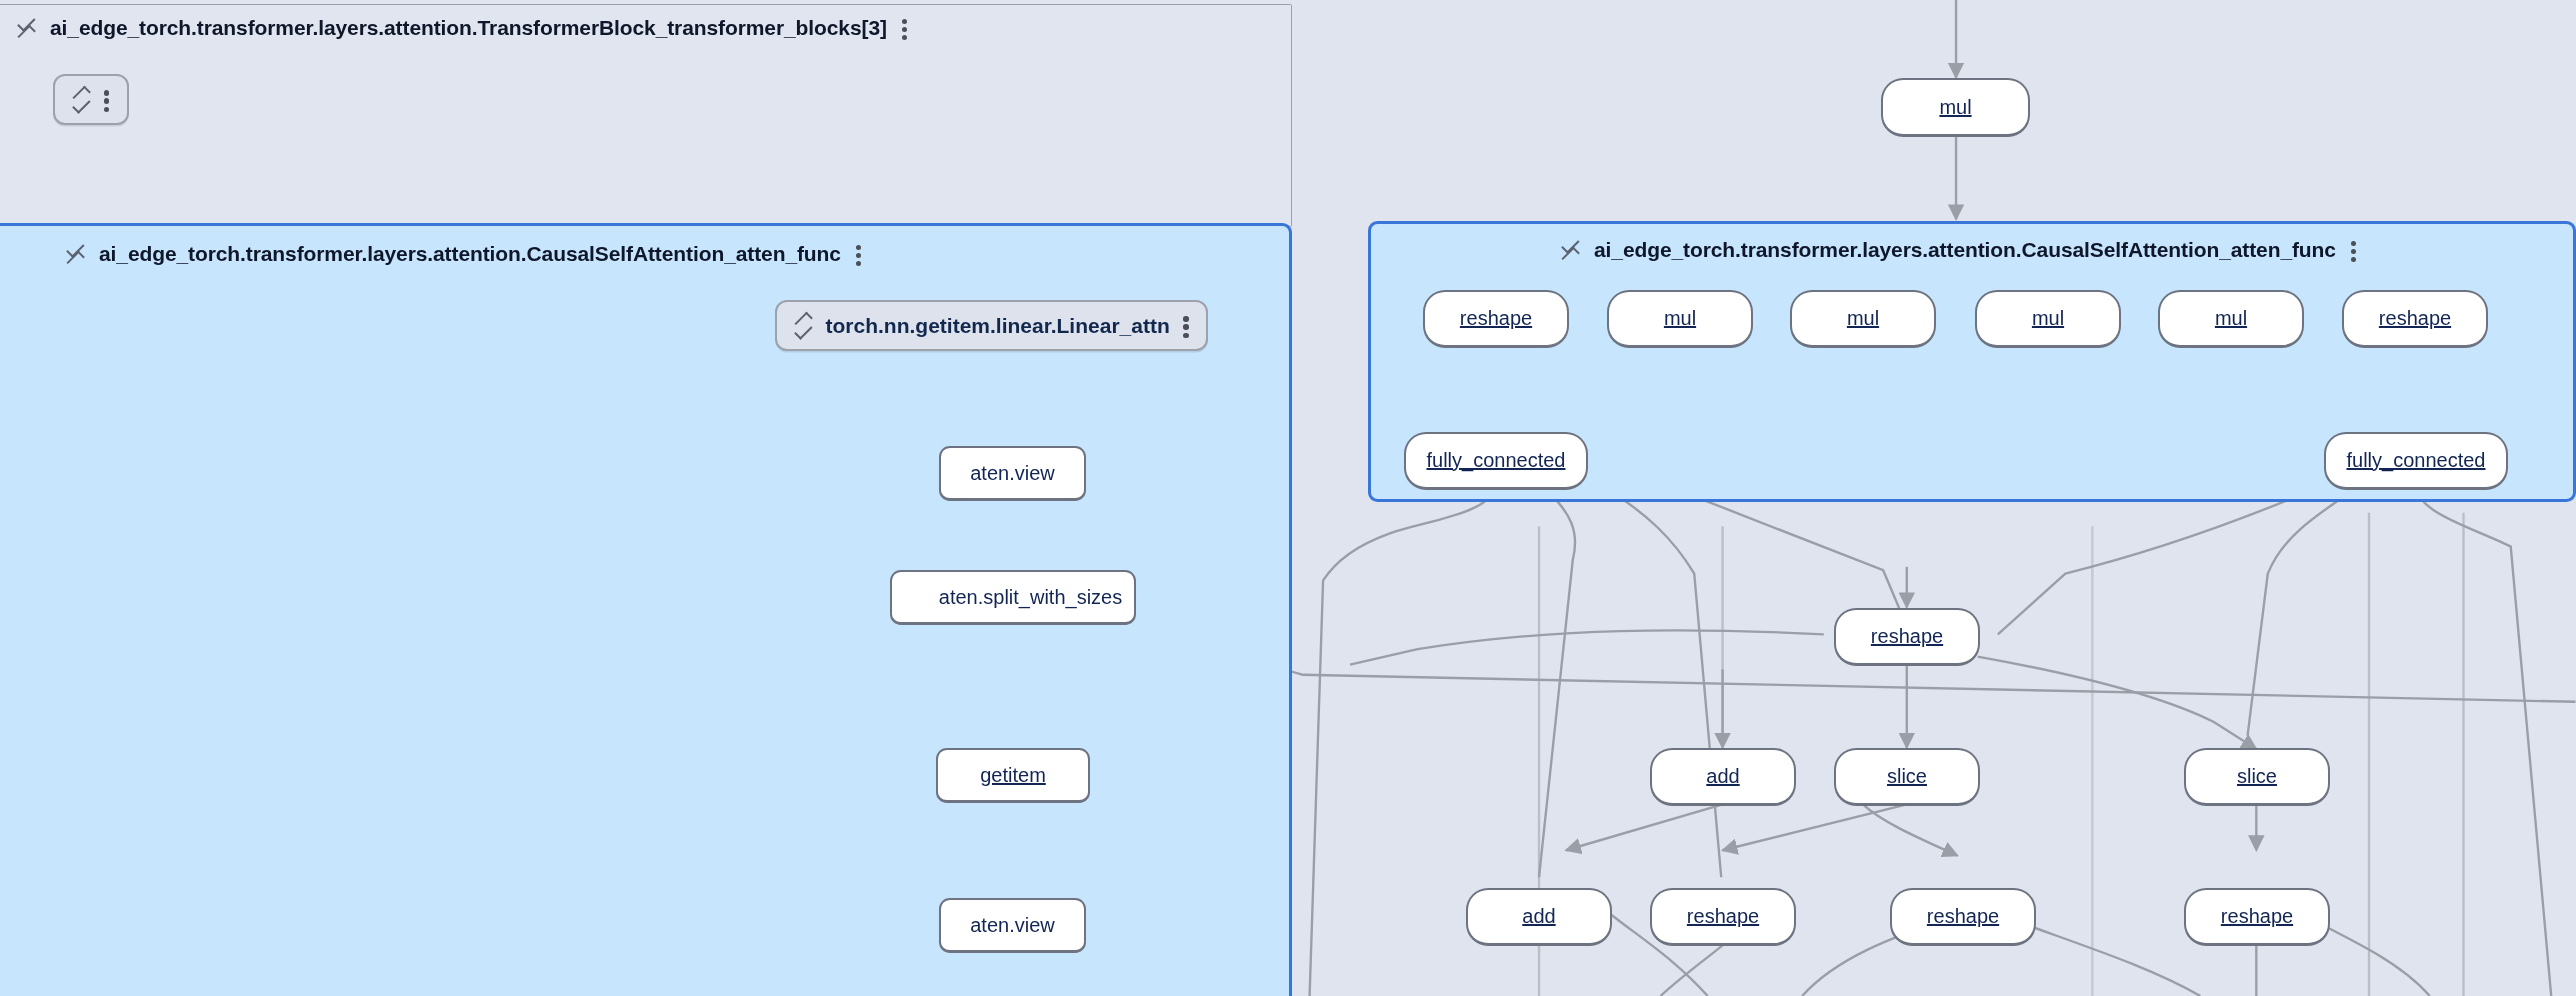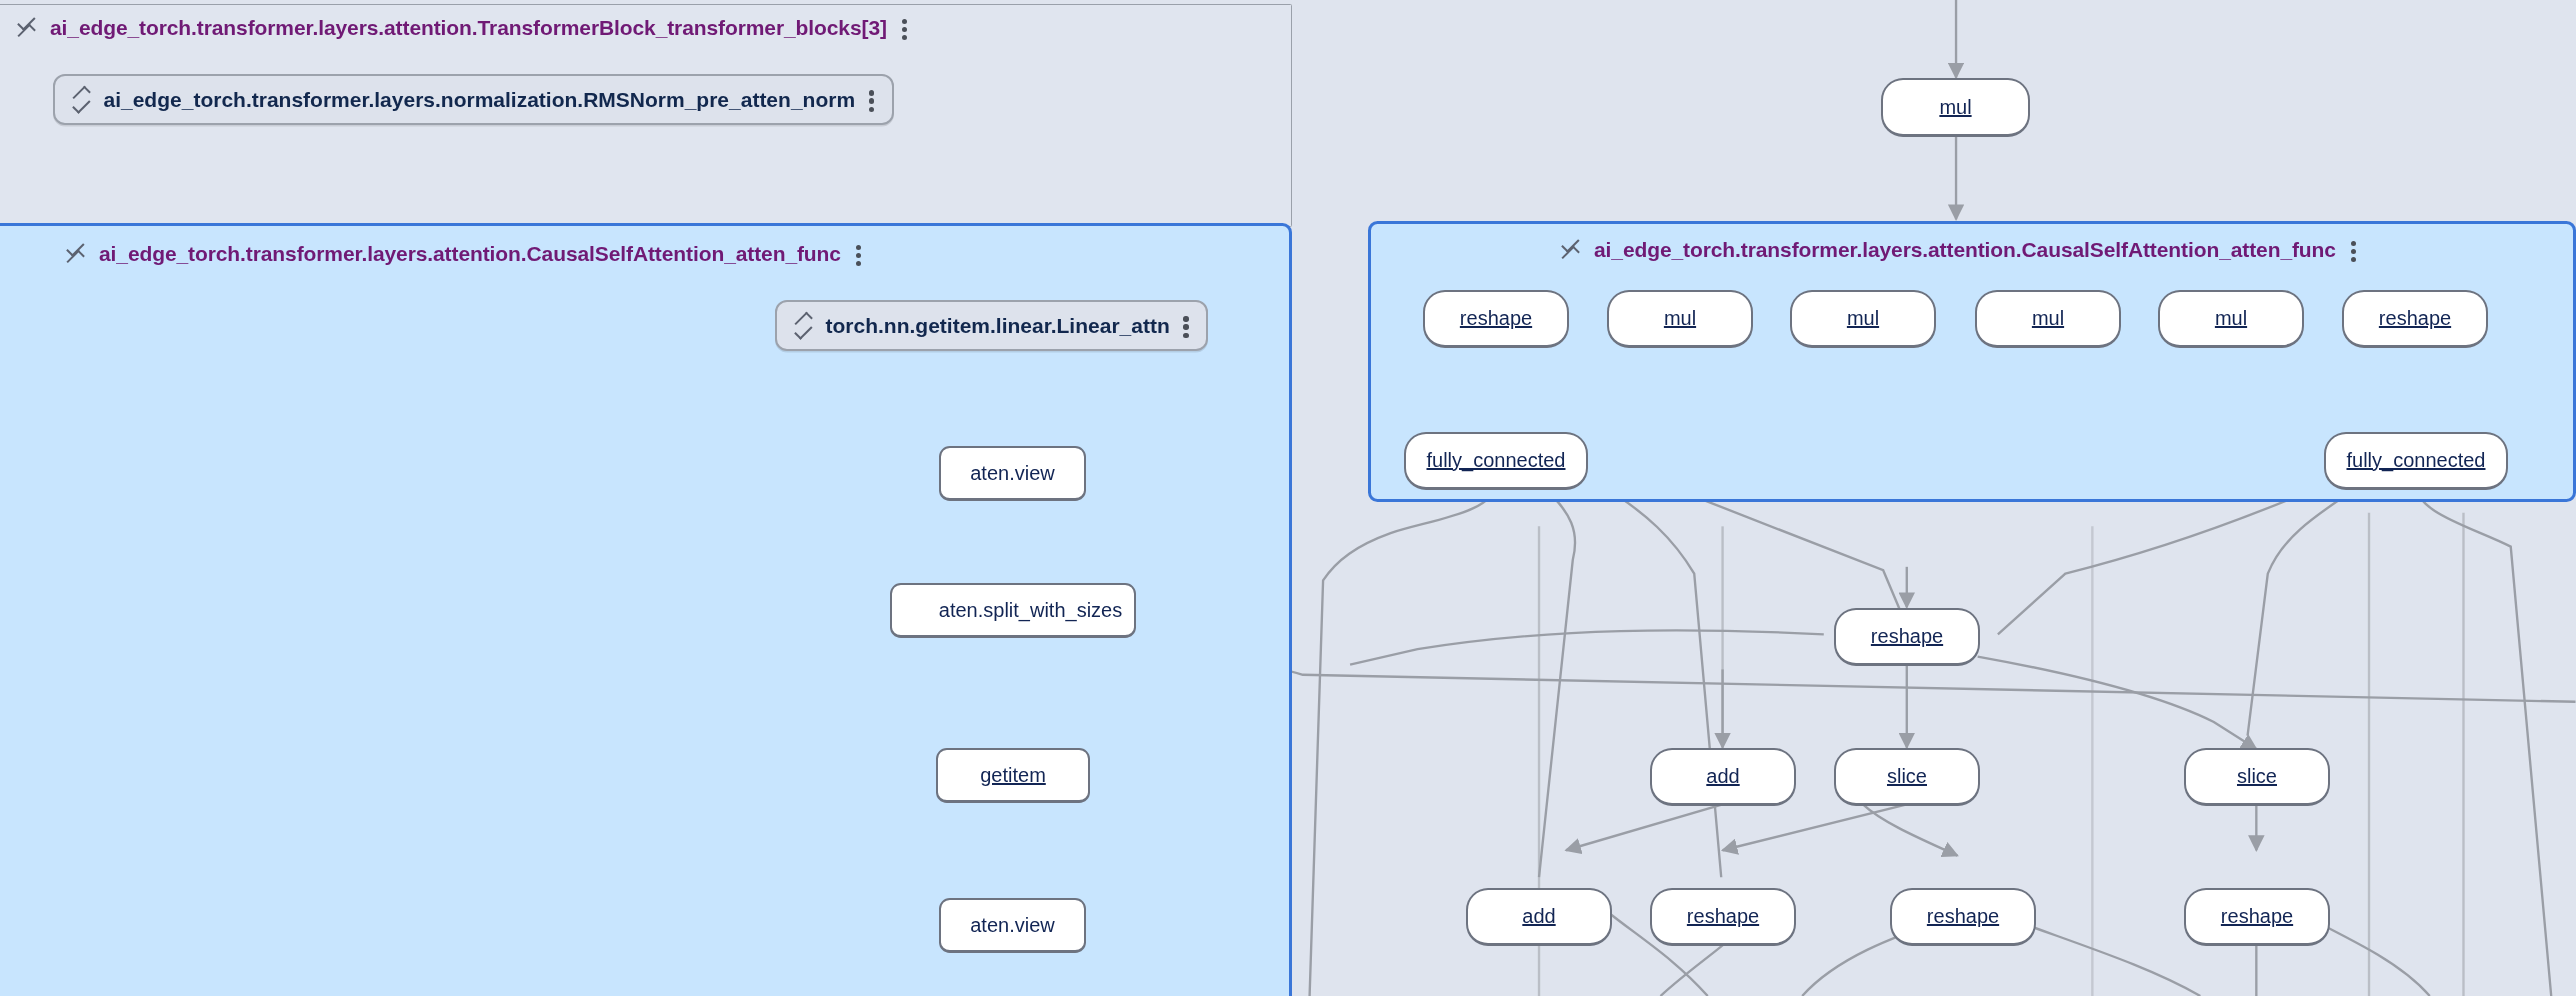--- a/index.html
+++ b/index.html
@@ -27,25 +27,25 @@
     background:#c8e5fe;
     border:3.4px solid #3a76d8;
     border-radius:9.5px;
   }
   .group.selected.flat-left{
     border-left:none;border-top-left-radius:0;border-bottom-left-radius:0;
   }
 
   .group-header{
     position:absolute;
-    display:flex;gap:15px;
+    display:flex;align-items:center;gap:15px;
     white-space:nowrap;
     font-size:21px;
     font-weight:700;
-    color:#701a75;
+    color:#0f172a;
     letter-spacing:-0.1px;
   }
   .group-title{cursor:default;}
 
   
   .chev{
     width:20px;height:23px;position:relative;flex:0 0 auto;cursor:pointer;
   }
   .chev i{
     position:absolute;left:2.7px;width:15px;height:7.4px;
@@ -187,21 +187,20 @@
         <span></span>
         <span></span>
       </span>
   </div>
 
   <div class="pill" style="left:53px;top:74px;height:51px;">
     <span class="chev expand">
         <i class="a"></i>
         <i class="b"></i>
       </span>
-    <span>ai_edge_torch.transformer.layers.normalization.RMSNorm_pre_atten_norm</span>
     <span class="dots">
         <span></span>
         <span></span>
         <span></span>
       </span>
   </div>
 
   <div class="group selected flat-left" style="left:-5.4px;top:223px;width:1297px;height:783px;">
   </div>
 
@@ -226,21 +225,21 @@
     <span>torch.nn.getitem.linear.Linear_attn</span>
     <span class="dots">
         <span></span>
         <span></span>
         <span></span>
       </span>
   </div>
 
   <div class="node" style="left:939px;top:446px;width:147px;height:55px;">aten.view</div>
 
-  <div class="node" style="left:890px;top:583px;width:246px;height:55px;padding-left:35px;">aten.split_with_sizes</div>
+  <div class="node" style="left:890px;top:570px;width:246px;height:55px;padding-left:35px;">aten.split_with_sizes</div>
 
   <div class="node" style="left:936px;top:748px;width:154px;height:55px;text-decoration:underline;">getitem</div>
 
   <div class="node" style="left:939px;top:898px;width:147px;height:55px;">aten.view</div>
 
   <div class="node sq" style="left:1881px;top:78px;width:149px;height:59px;">mul</div>
 
   <div class="group selected" style="left:1368px;top:221px;width:1208px;height:281px;">
   </div>
 

